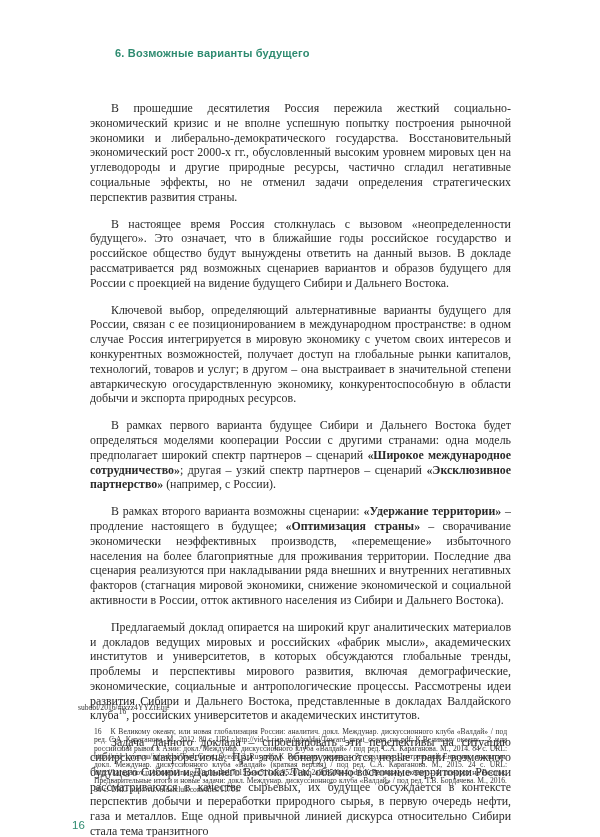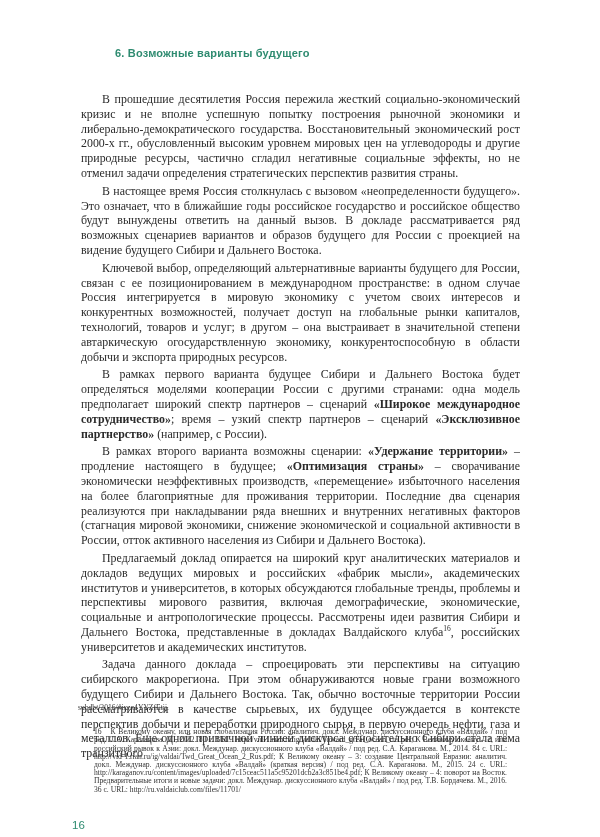--- a/index.html
+++ b/index.html
@@ -26,21 +26,21 @@
   .body-text {
     position: absolute;
     top: 89px; left: 78px;
     width: 445px;
     font-family: "Liberation Serif", serif;
     font-size: 11.9px;
     line-height: 14.8px;
     color: #2b2b2b;
     text-align: justify;
   }
-  .para { margin: 3px; text-indent: 21px; }
+  .para { margin: 12px; text-indent: 21px; }
   .para b { font-weight: 700; }
   .para sup { font-size: 7.5px; line-height: 0; vertical-align: super; }
   .footnotes {
     position: absolute;
     left: 78px; top: 704px;
     width: 445px;
     font-family: "Liberation Serif", serif;
     font-size: 7.6px;
     line-height: 8.2px;
     color: #333333;
@@ -74,21 +74,21 @@
 <body>
 
 <div class="page">
 
   <h1 class="heading">6. Возможные варианты будущего</h1>
 
   <div class="body-text">
       <p class="para"><span>В прошедшие десятилетия Россия пережила жесткий социально-экономический кризис и не вполне успешную попытку построения рыночной экономики и либерально-демократического государства. Восстановительный экономический рост 2000-х гг., обусловленный высоким уровнем мировых цен на углеводороды и другие природные ресурсы, частично сгладил негативные социальные эффекты, но не отменил задачи определения стратегических перспектив развития страны.</span></p>
       <p class="para"><span>В настоящее время Россия столкнулась с вызовом «неопределенности будущего». Это означает, что в ближайшие годы российское государство и российское общество будут вынуждены ответить на данный вызов. В докладе рассматривается ряд возможных сценариев вариантов и образов будущего для России с проекцией на видение будущего Сибири и Дальнего Востока.</span></p>
       <p class="para"><span>Ключевой выбор, определяющий альтернативные варианты будущего для России, связан с ее позиционированием в международном пространстве: в одном случае Россия интегрируется в мировую экономику с учетом своих интересов и конкурентных возможностей, получает доступ на глобальные рынки капиталов, технологий, товаров и услуг; в другом – она выстраивает в значительной степени автаркическую огосударствленную экономику, конкурентоспособную в области добычи и экспорта природных ресурсов.</span></p>
-      <p class="para"><span>В рамках первого варианта будущее Сибири и Дальнего Востока будет определяться моделями кооперации России с другими странами: одна модель предполагает широкий спектр партнеров – сценарий </span><b>«Широкое международное сотрудничество»</b><span>; время – узкий спектр партнеров – сценарий </span><b>«Эксклюзивное партнерство»</b><span> (например, с России).</span></p>
+      <p class="para"><span>В рамках первого варианта будущее Сибири и Дальнего Востока будет определяться моделями кооперации России с другими странами: одна модель предполагает широкий спектр партнеров – сценарий </span><b>«Широкое международное сотрудничество»</b><span>; другая – узкий спектр партнеров – сценарий </span><b>«Эксклюзивное партнерство»</b><span> (например, с России).</span></p>
       <p class="para"><span>В рамках второго варианта возможны сценарии: </span><b>«Удержание территории»</b><span> – продление настоящего в будущее; </span><b>«Оптимизация страны»</b><span> – сворачивание экономически неэффективных производств, «перемещение» избыточного населения на более благоприятные для проживания территории. Последние два сценария реализуются при накладывании ряда внешних и внутренних негативных факторов (стагнация мировой экономики, снижение экономической и социальной активности в России, отток активного населения из Сибири и Дальнего Востока).</span></p>
       <p class="para"><span>Предлагаемый доклад опирается на широкий круг аналитических материалов и докладов ведущих мировых и российских «фабрик мысли», академических институтов и университетов, в которых обсуждаются глобальные тренды, проблемы и перспективы мирового развития, включая демографические, экономические, социальные и антропологические процессы. Рассмотрены идеи развития Сибири и Дальнего Востока, представленные в докладах Валдайского клуба</span><sup>16</sup><span>, российских университетов и академических институтов.</span></p>
       <p class="para"><span>Задача данного доклада – спроецировать эти перспективы на ситуацию сибирского макрорегиона. При этом обнаруживаются новые грани возможного будущего Сибири и Дальнего Востока. Так, обычно восточные территории России рассматриваются в качестве сырьевых, их будущее обсуждается в контексте перспектив добычи и переработки природного сырья, в первую очередь нефти, газа и металлов. Еще одной привычной линией дискурса относительно Сибири стала тема транзитного</span></p>
     </div>
 
   <div class="footnotes">
     <p class="fn-carry">subdbt/2016/#ixzz4YYZfEtji.</p>
     <div>
         <p class="footnote"><span class="fn-num">16</span><span class="fn-text">К Великому океану, или новая глобализация России: аналитич. докл. Междунар. дискуссионного клуба «Валдай» / под ред. С.А. Караганова. М., 2012. 80 с. URL: http://vid-1.rian.ru/ig/valdai/Toward_great_ocean_rus.pdf; К Великому океану – 2, или российский рывок к Азии: докл. Междунар. дискуссионного клуба «Валдай» / под ред. С.А. Караганова. М., 2014. 84 с. URL: http://vid-1.rian.ru/ig/valdai/Twd_Great_Ocean_2_Rus.pdf; К Великому океану – 3: создание Центральной Евразии: аналитич. докл. Междунар. дискуссионного клуба «Валдай» (краткая версия) / под ред. С.А. Караганова. М., 2015. 24 с. URL: http://karaganov.ru/content/images/uploaded/7c15ceac511a5c95201dcb2a3c851be4.pdf; К Великому океану – 4: поворот на Восток. Предварительные итоги и новые задачи: докл. Междунар. дискуссионного клуба «Валдай» / под ред. Т.В. Бордачева. М., 2016.  36 с. URL: http://ru.valdaiclub.com/files/11701/</span></p>
       </div>

